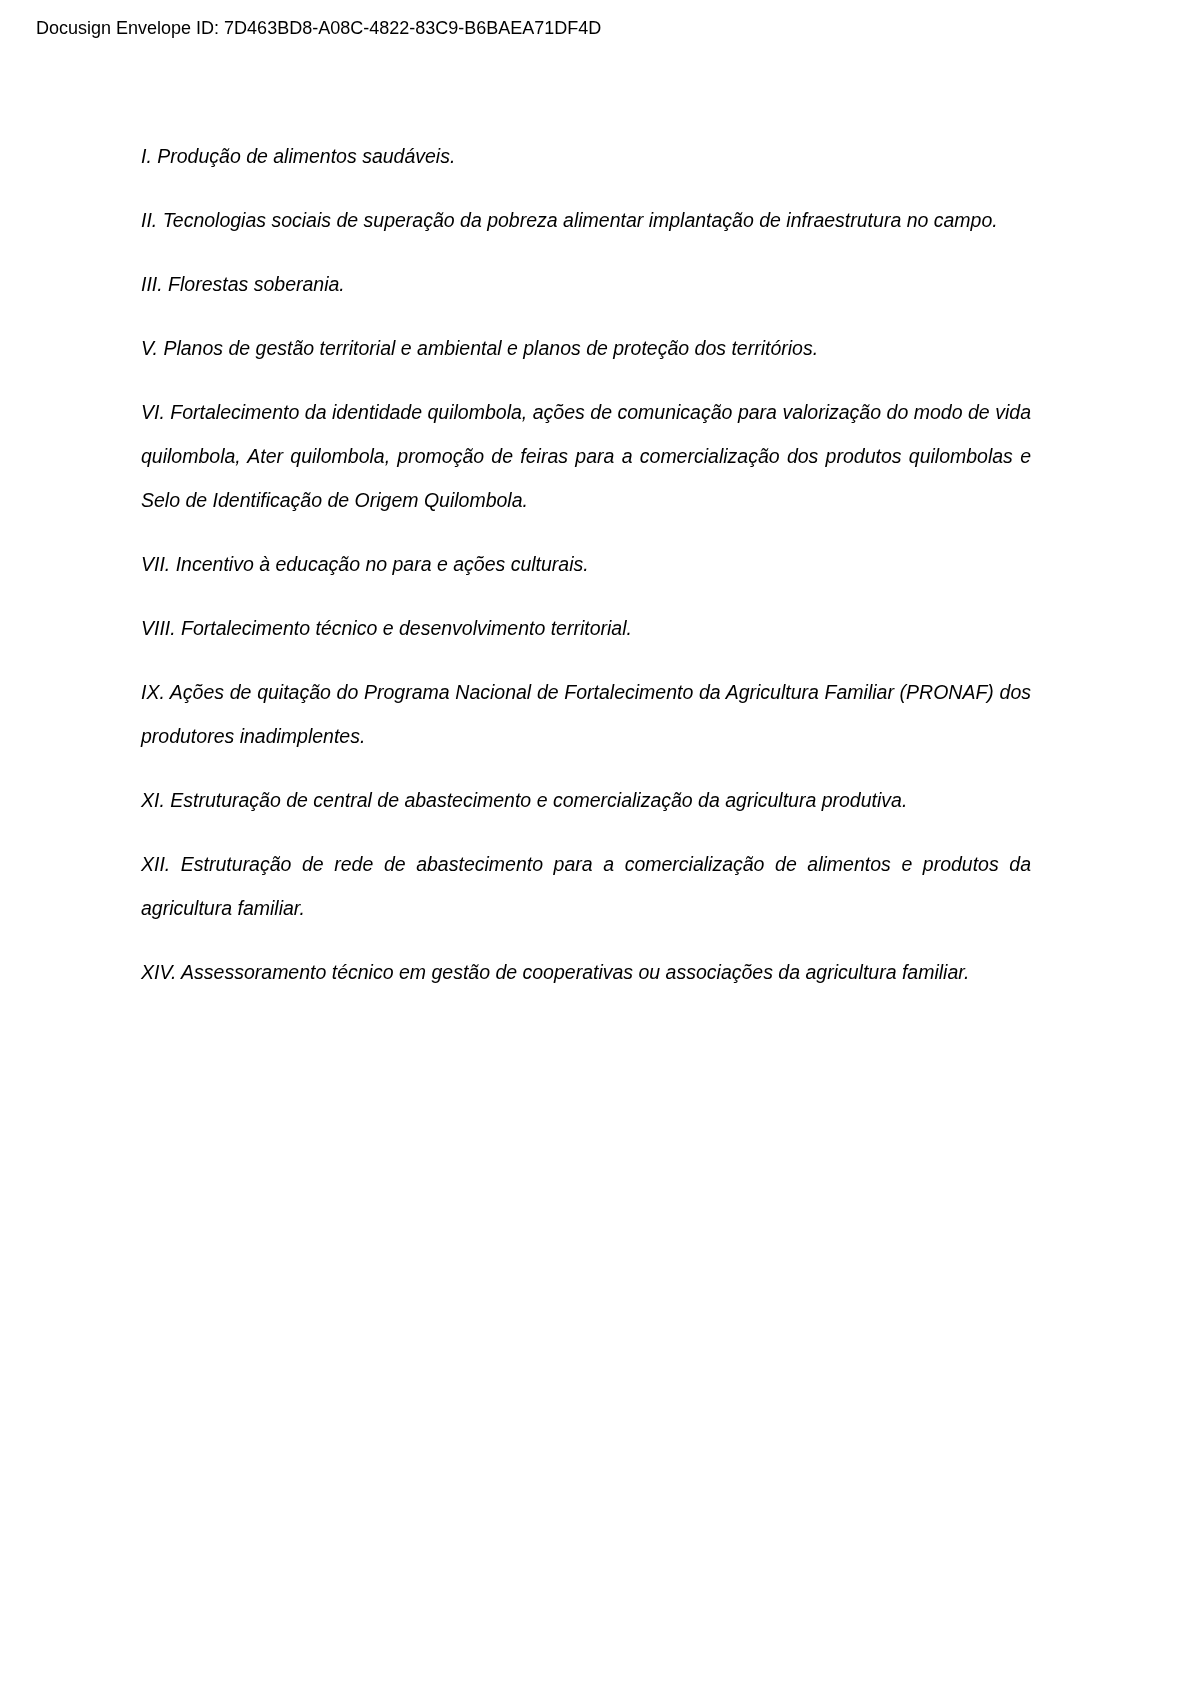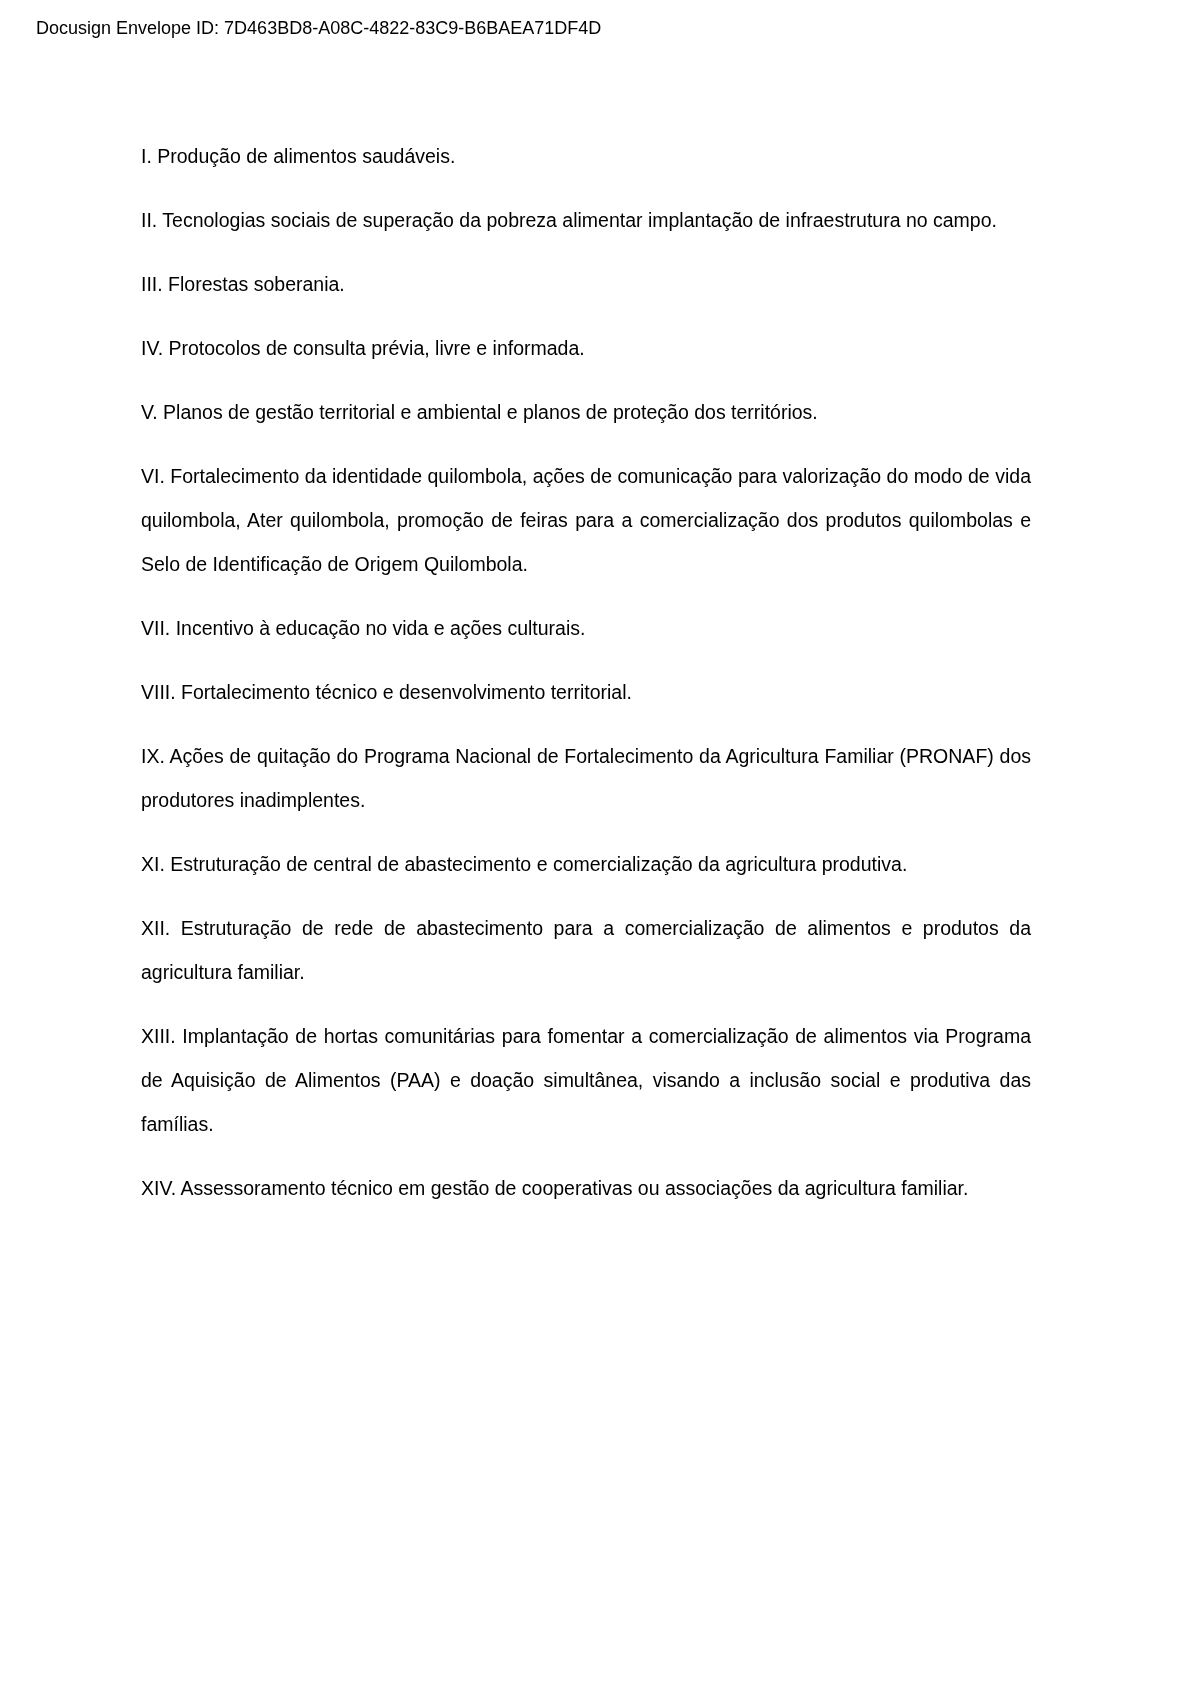--- a/index.html
+++ b/index.html
@@ -33,20 +33,21 @@
     width: 906px;
     font-size: 19.5px;
     line-height: 44px;
     text-align: justify;
     text-justify: inter-word;
     color: #000000;
   }
   .content p {
     margin: 0 16px 20px 0;
     padding: 0;
+    font-style: italic;
   }
   .page-number {
     position: absolute;
     left: 0;
     top: 1558px;
     width: 100%;
     text-align: center;
     font-size: 20px;
     line-height: 1;
     color: #000000;
@@ -56,27 +57,25 @@
 <body>
 
 <div class="page">
 
   <div class="envelope-header">Docusign Envelope ID: 7D463BD8-A08C-4822-83C9-B6BAEA71DF4D</div>
 
   <div class="content">
     <p>I. Produção de alimentos saudáveis.</p>
     <p>II. Tecnologias sociais de superação da pobreza alimentar implantação de infraestrutura no campo.</p>
     <p>III. Florestas soberania.</p>
-    <p>IV. Protocolos de consulta prévia, livre e informada.</p>
     <p>V. Planos de gestão territorial e ambiental e planos de proteção dos territórios.</p>
     <p>VI. Fortalecimento da identidade quilombola, ações de comunicação para valorização do modo de vida quilombola, Ater quilombola, promoção de feiras para a comercialização dos produtos quilombolas e Selo de Identificação de Origem Quilombola.</p>
-    <p>VII. Incentivo à educação no vida e ações culturais.</p>
+    <p>VII. Incentivo à educação no para e ações culturais.</p>
     <p>VIII. Fortalecimento técnico e desenvolvimento territorial.</p>
     <p>IX. Ações de quitação do Programa Nacional de Fortalecimento da Agricultura Familiar (PRONAF) dos produtores inadimplentes.</p>
     <p>XI. Estruturação de central de abastecimento e comercialização da agricultura produtiva.</p>
     <p>XII. Estruturação de rede de abastecimento para a comercialização de alimentos e produtos da agricultura familiar.</p>
-    <p>XIII. Implantação de hortas comunitárias para fomentar a comercialização de alimentos via Programa de Aquisição de Alimentos (PAA) e doação simultânea, visando a inclusão social e produtiva das famílias.</p>
     <p>XIV. Assessoramento técnico em gestão de cooperativas ou associações da agricultura familiar.</p>
   </div>
 
   <div class="page-number">6</div>
 
 </div>
 
 </body></html>

